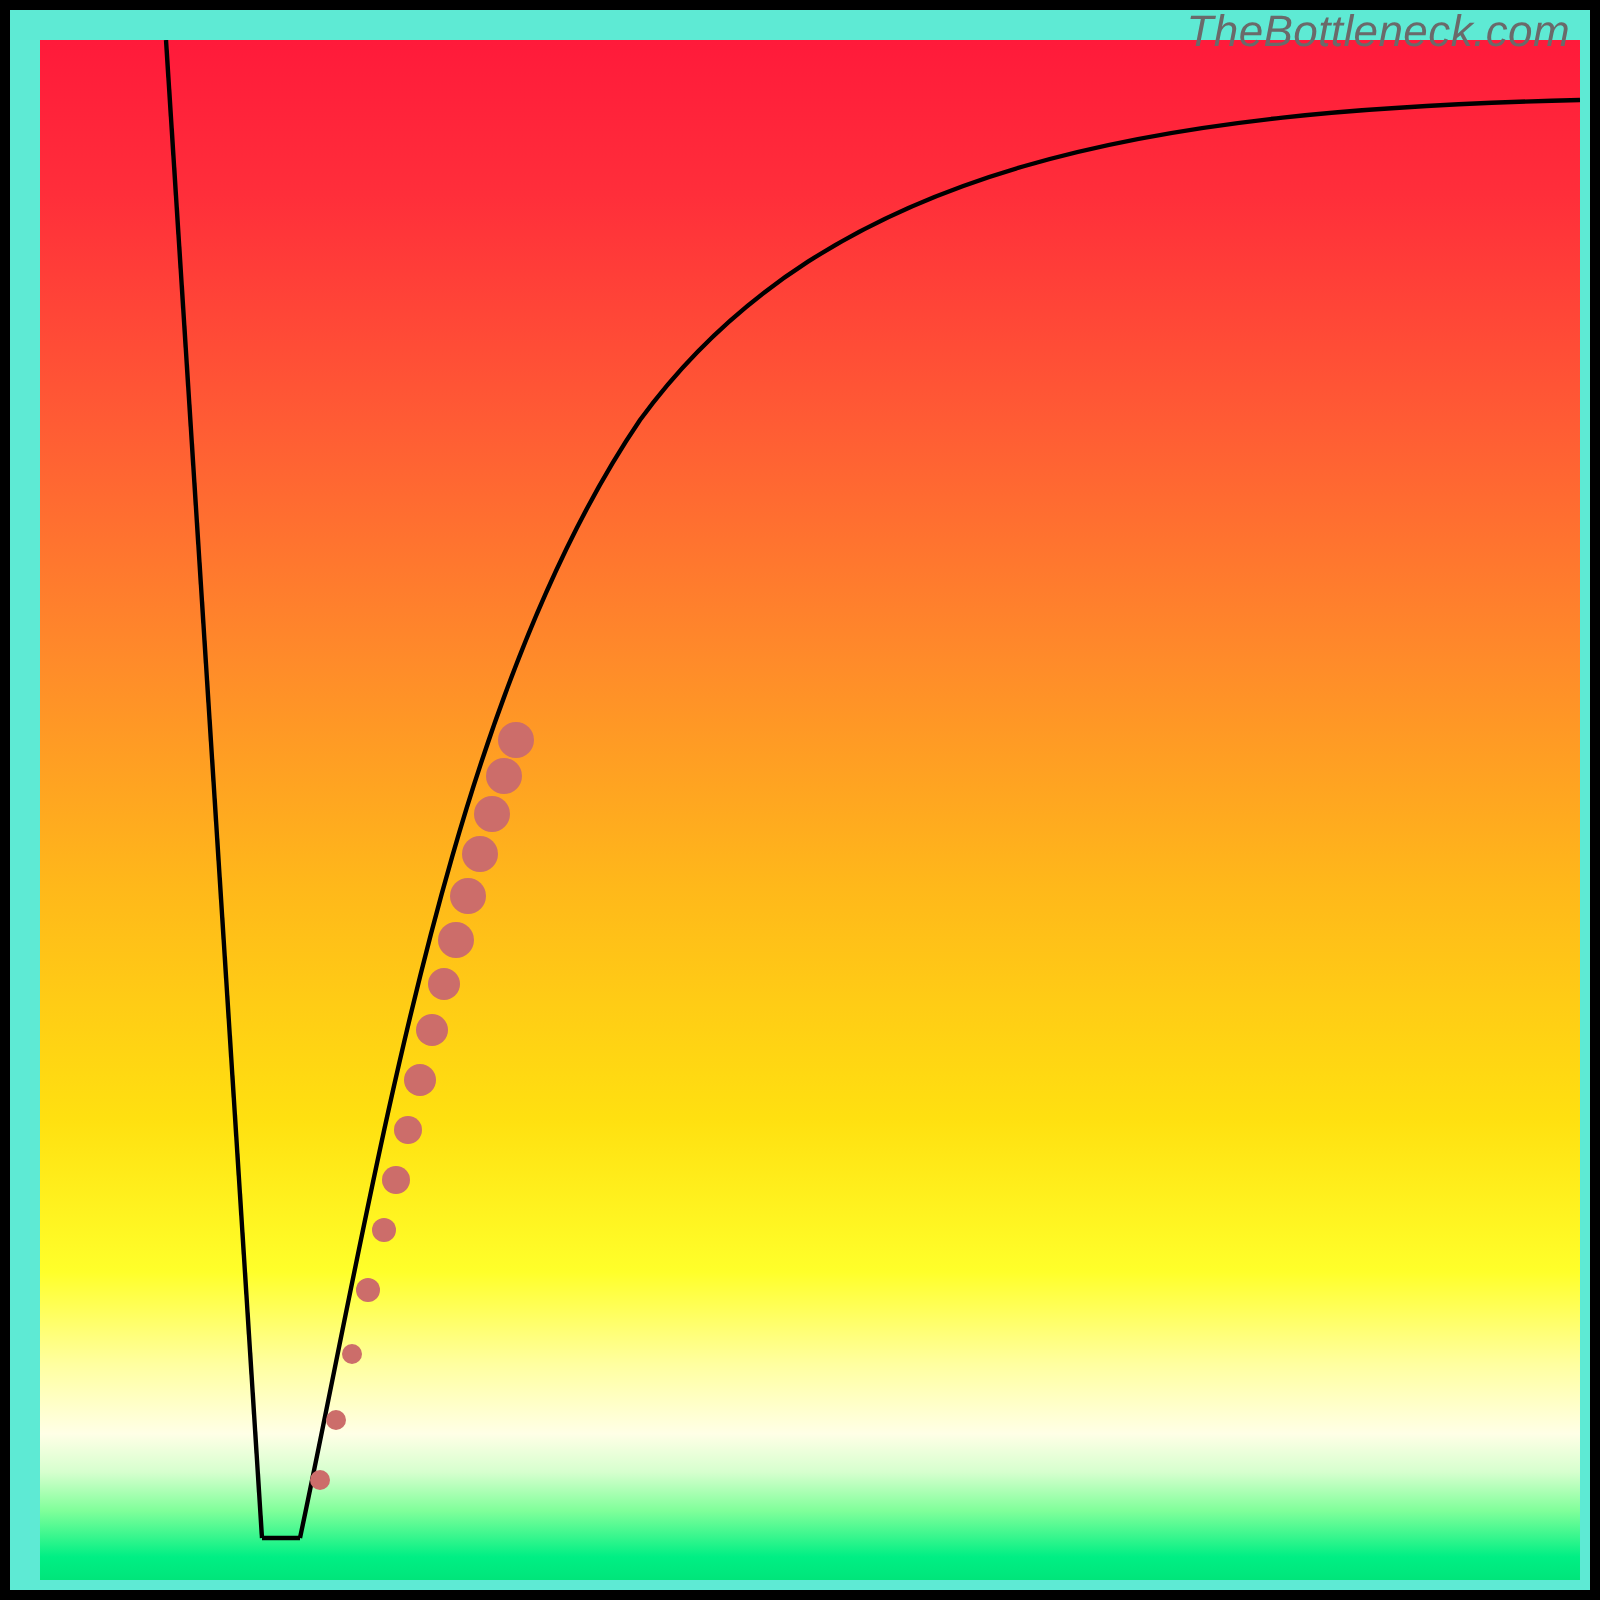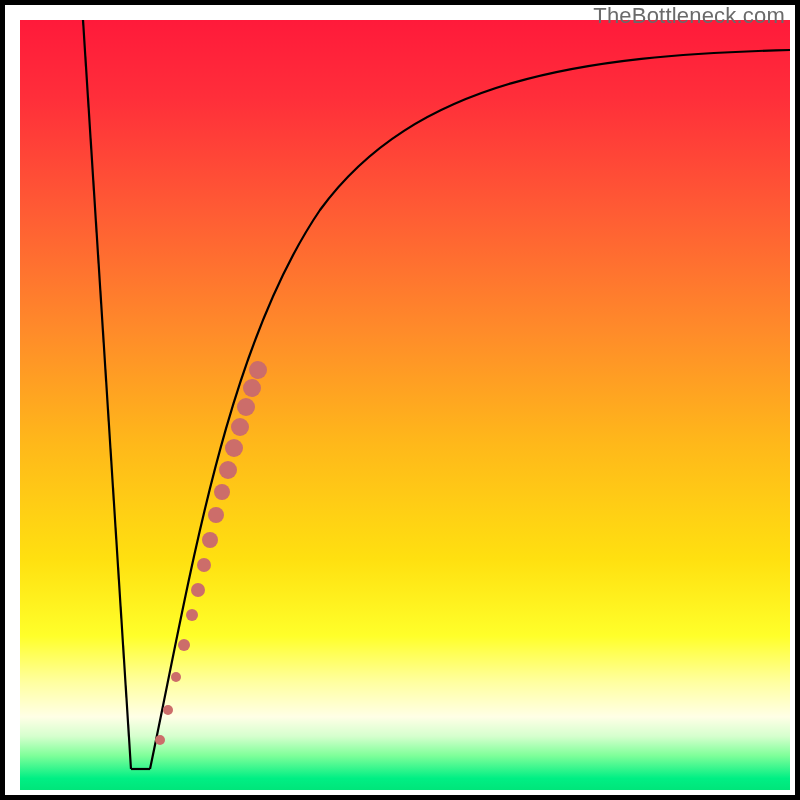--- a/index.html
+++ b/index.html
@@ -9,21 +9,22 @@
     height: 800px;
     background: #000;
     overflow: hidden;
   }
   .frame {
     position: absolute;
     left: 5px;
     top: 5px;
     width: 790px;
     height: 790px;
-    background: #ffffff;
+    background: #5eead4;
+    font-style: italic;
   }
   .plot {
     position: absolute;
     left: 15px;
     top: 15px;
     width: 770px;
     height: 770px;
     overflow: hidden;
   }
   

